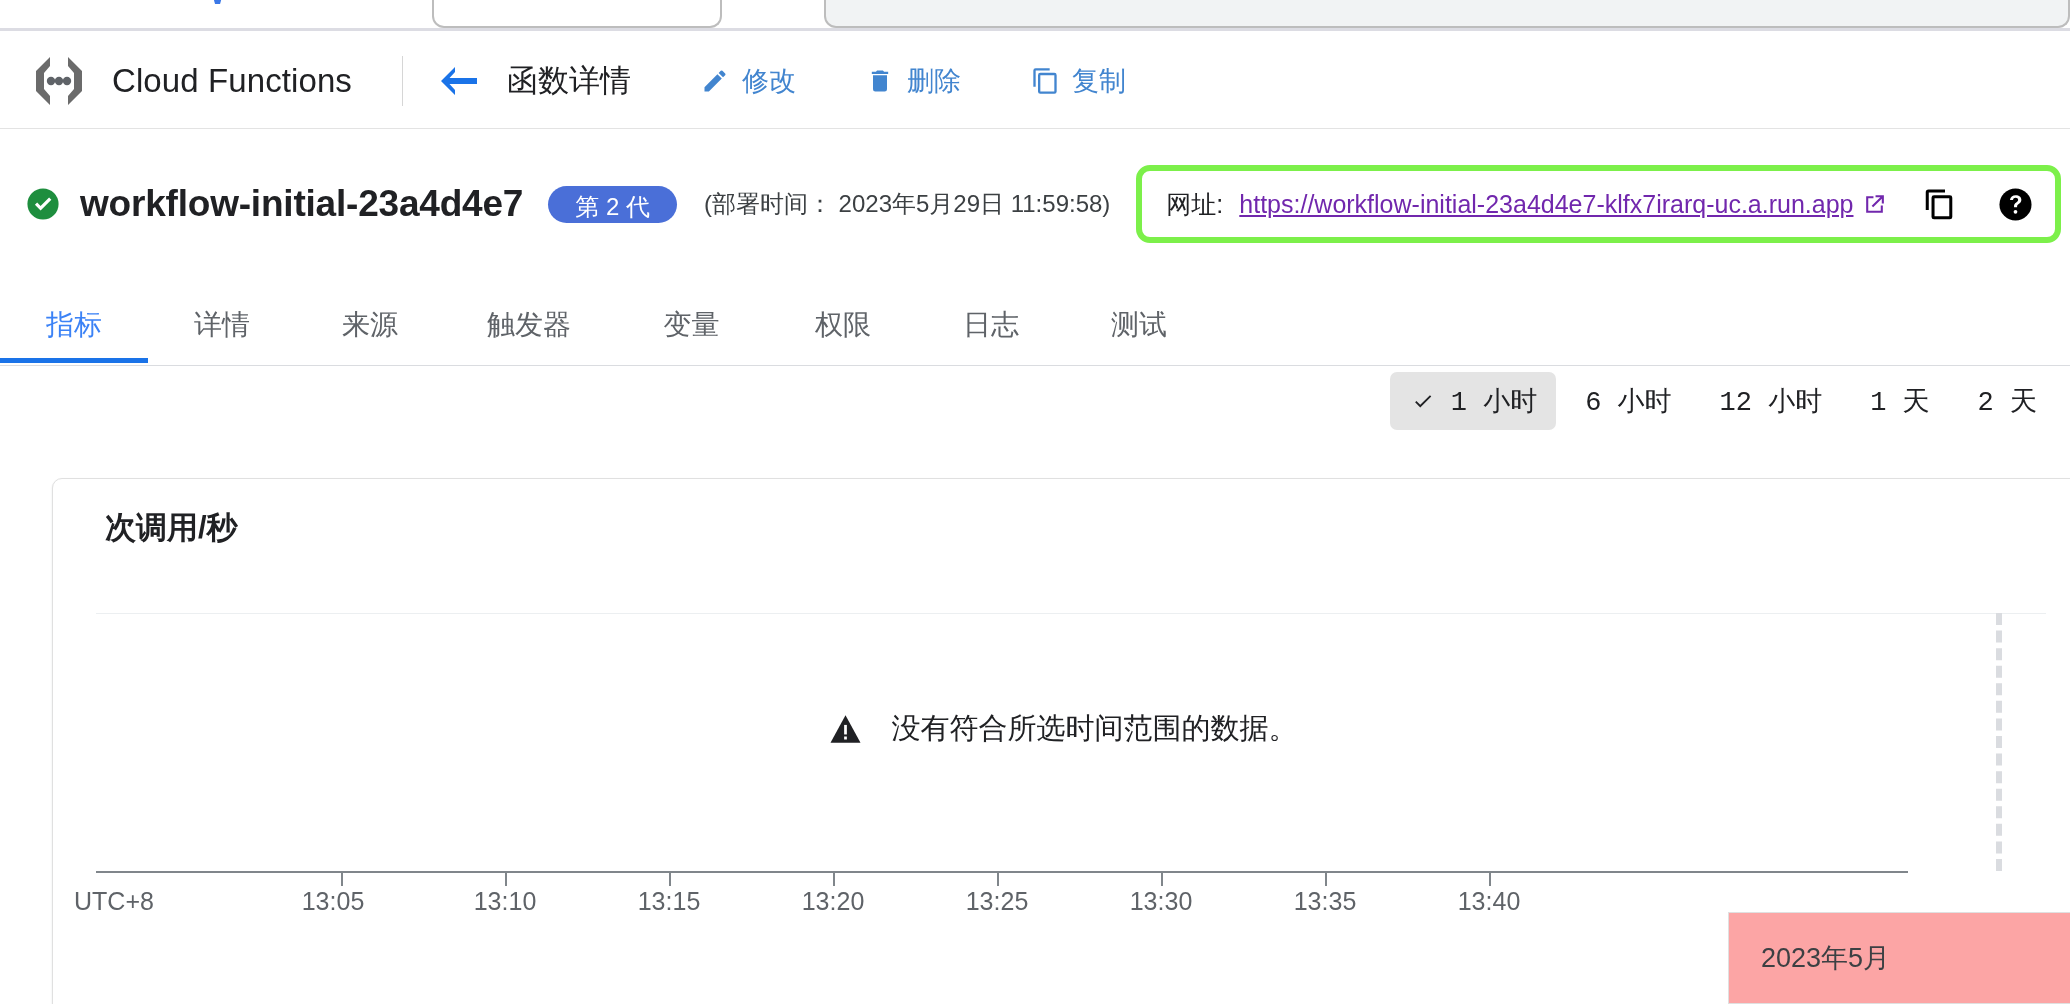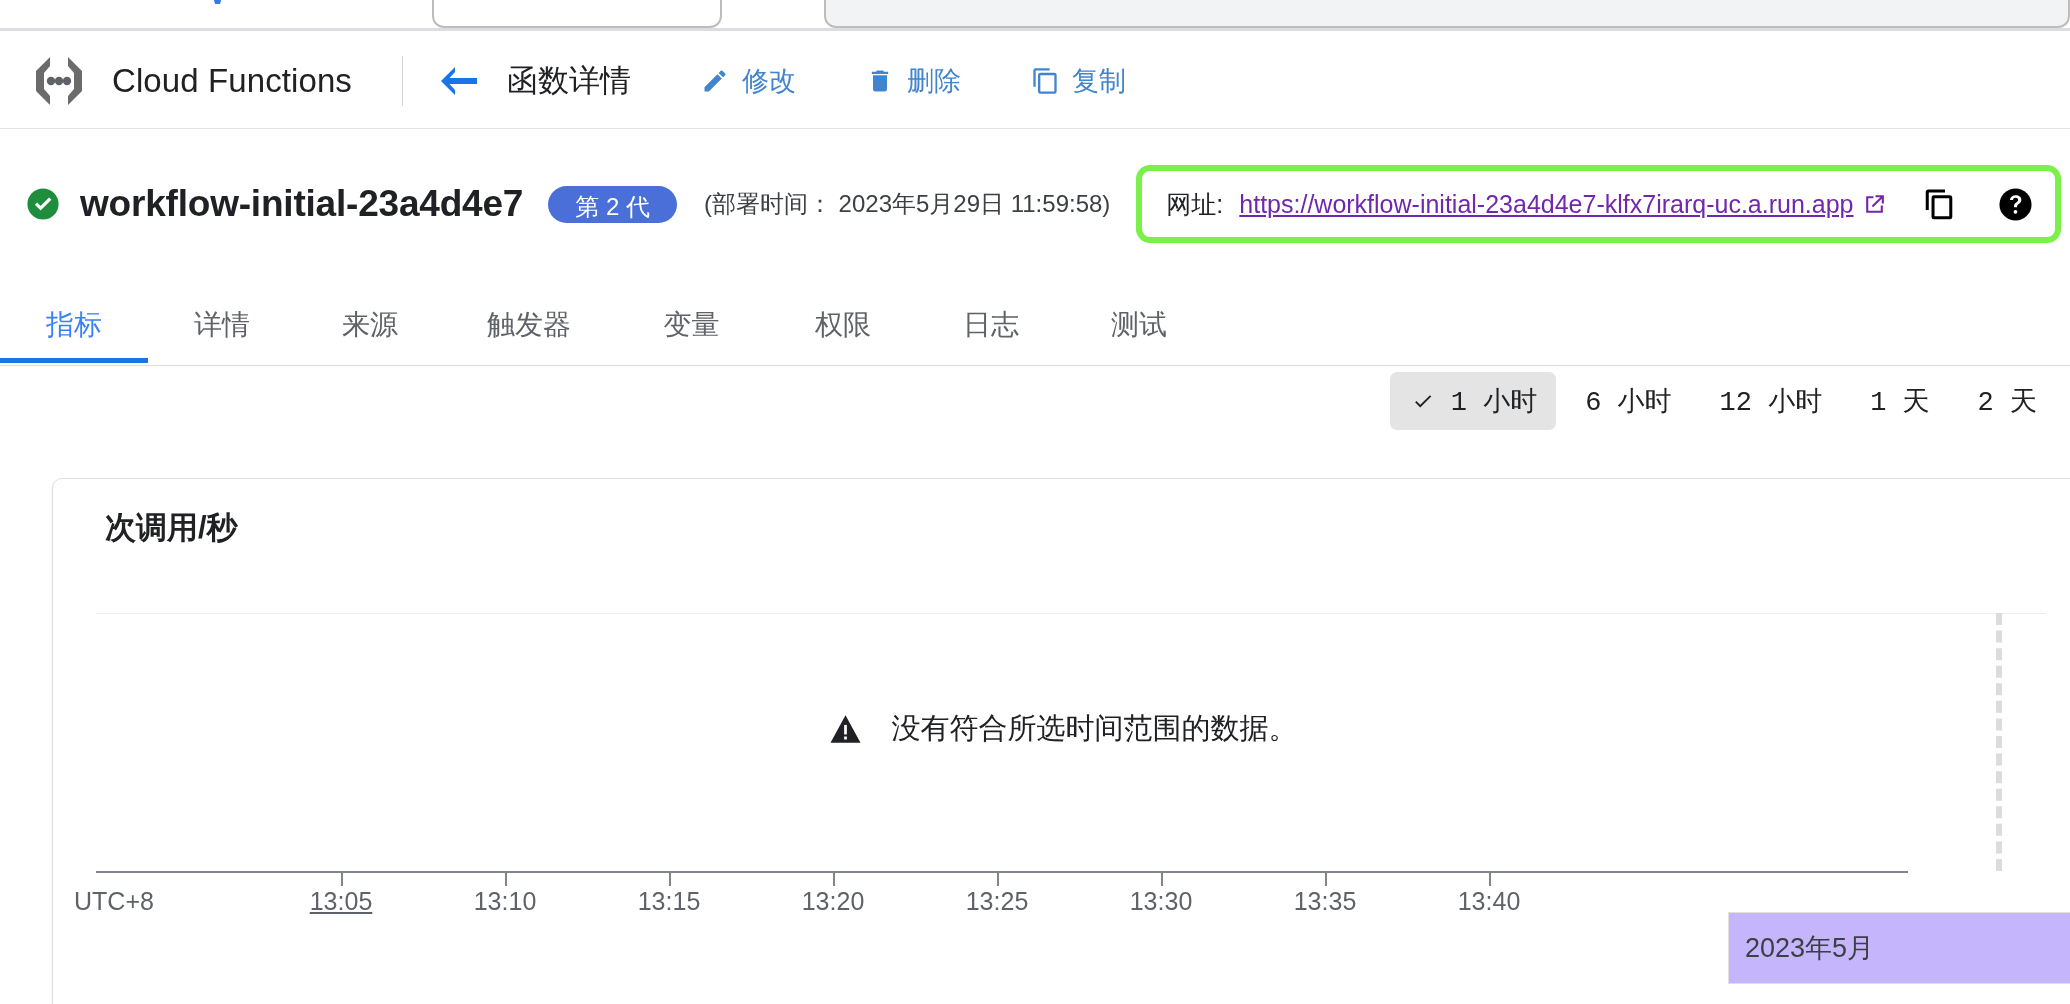--- a/index.html
+++ b/index.html
@@ -227,26 +227,26 @@
     position: absolute; top: 0;
     font-size: 25px; color: #5f6368; white-space: nowrap;
     transform: translateX(-50%);
   }
   .xlabel.utc { transform: none; }
 
   
   .tooltip-box {
     position: absolute;
     left: 1728px; top: 912px;
-    width: 342px; height: 72px;
-    background: #c4b5fd;
+    width: 342px; height: 92px;
+    background: #fca5a5;
     border: 1px solid #e0e0e0;
     border-right: none;
     display: flex; align-items: center;
-    padding-left: 16px;
+    padding-left: 32px;
   }
   .tooltip-text {
     font-size: 27px; color: #3c4043; white-space: nowrap;
   }
 </style>
 </head>
 <body>
 
 <div id="page">
 
@@ -416,21 +416,21 @@
       <div class="tick-mark" style="left:573px;"></div>
       <div class="tick-mark" style="left:737px;"></div>
       <div class="tick-mark" style="left:901px;"></div>
       <div class="tick-mark" style="left:1065px;"></div>
       <div class="tick-mark" style="left:1229px;"></div>
       <div class="tick-mark" style="left:1393px;"></div>
     </div>
 
     <div class="xlabels">
       <div class="xlabel utc" style="left:21px;">UTC+8</div>
-      <div class="xlabel" style="left:288px;text-decoration:underline;">13:05</div>
+      <div class="xlabel" style="left:280px;">13:05</div>
       <div class="xlabel" style="left:452px;">13:10</div>
       <div class="xlabel" style="left:616px;">13:15</div>
       <div class="xlabel" style="left:780px;">13:20</div>
       <div class="xlabel" style="left:944px;">13:25</div>
       <div class="xlabel" style="left:1108px;">13:30</div>
       <div class="xlabel" style="left:1272px;">13:35</div>
       <div class="xlabel" style="left:1436px;">13:40</div>
     </div>
   </div>
 

